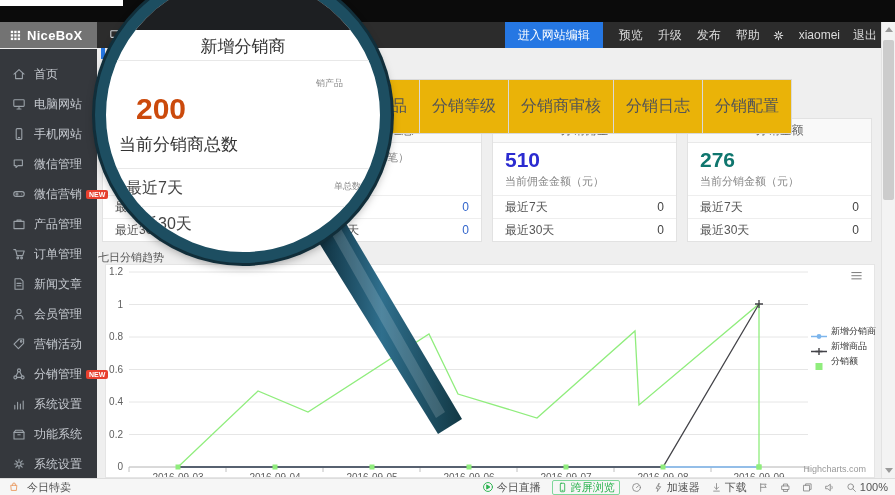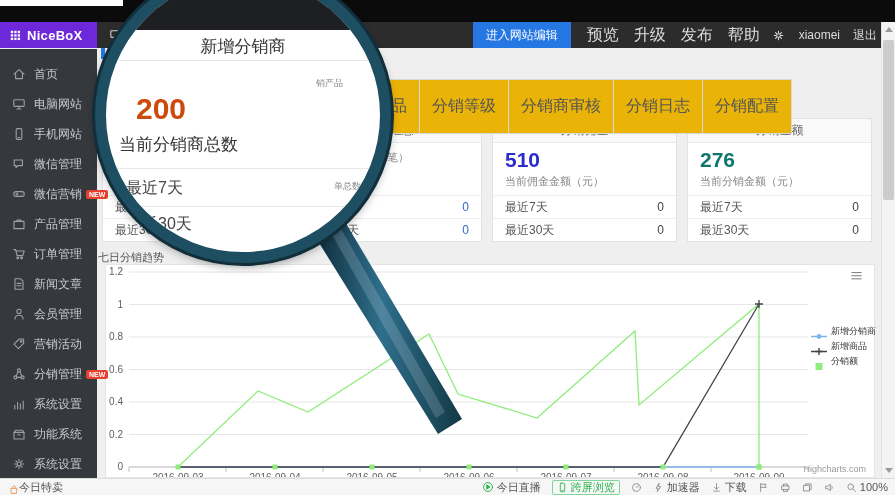--- a/index.html
+++ b/index.html
@@ -6,28 +6,28 @@
   .screen{position:relative;width:895px;height:495px;overflow:hidden;background:#efefef;
           font-family:"Liberation Sans","DejaVu Sans",sans-serif;-webkit-font-smoothing:antialiased;}
   .abs{position:absolute;}
 
   
   .top-strip{left:0;top:0;width:895px;height:22px;background:#0b0b0b;z-index:10;}
   .corner-white{left:0;top:0;width:123px;height:6px;background:#fff;z-index:11;}
 
   
   .topbar{left:0;top:22px;width:895px;height:26px;background:#2c2c2c;display:flex;align-items:center;z-index:12;}
-  .logo{width:97px;height:26px;background:#6d28d9;display:flex;align-items:center;gap:6px;padding-left:10px;box-sizing:border-box;}
+  .logo{width:97px;height:26px;background:#737373;display:flex;align-items:center;gap:6px;padding-left:10px;box-sizing:border-box;}
   .logo .grid{width:11px;height:11px;color:#fff;}
   .logo .nm{color:#fff;font-size:13px;font-weight:bold;letter-spacing:.3px;}
   .tb-ic{width:14px;height:14px;color:#cfd4d8;margin-left:12px;}
   .tb-right{margin-left:auto;display:flex;align-items:center;height:26px;}
   .edit-btn{height:26px;background:#2577e3;color:#fff;font-size:12px;display:flex;align-items:center;padding:0 13px;cursor:pointer;}
   .tb-menu{display:flex;align-items:center;gap:15px;margin:0 12px 0 16px;}
-  .tb-menu span{color:#dcdcdc;font-size:16px;cursor:pointer;}
+  .tb-menu span{color:#dcdcdc;font-size:12px;cursor:pointer;}
   .tb-gear{width:13px;height:13px;color:#dcdcdc;margin-right:14px;}
   .tb-user{color:#dcdcdc;font-size:12px;margin-right:13px;}
   .tb-logout{color:#dcdcdc;font-size:12px;margin-right:18px;}
 
   
   .sidebar{left:0;top:49px;width:97px;bottom:17px;background:#35383d;z-index:5;padding-top:10px;box-sizing:border-box;}
   .sb-item{height:30px;display:flex;align-items:center;padding-left:12px;cursor:pointer;}
   .sb-ic{width:14px;height:14px;color:#9aa1a8;flex:0 0 14px;}
   .sb-label{color:#c6cad0;font-size:12px;margin-left:8px;white-space:nowrap;}
   .badge{background:#e8402f;color:#fff;font-size:7px;font-weight:bold;padding:1px 3px;border-radius:2px;margin-left:4px;line-height:1;}
@@ -59,21 +59,21 @@
 
   
   .vscroll{right:0;top:22px;width:14px;bottom:17px;background:#f3f3f3;border-left:1px solid #e2e2e2;z-index:30;box-sizing:border-box;}
   .vs-arrow{position:absolute;left:3px;width:0;height:0;border-left:4px solid transparent;border-right:4px solid transparent;}
   .vs-up{top:5px;border-bottom:5px solid #9a9a9a;}
   .vs-down{bottom:5px;border-top:5px solid #9a9a9a;}
   .vs-thumb{position:absolute;left:1px;top:18px;width:11px;height:160px;background:#cccccc;border-radius:2px;}
 
   
   .statusbar{left:0;bottom:0;width:895px;height:17px;background:#f6f6f6;border-top:1px solid #ddd;display:flex;align-items:center;z-index:60;box-sizing:border-box;font-size:11px;color:#555;}
-  .st-left{display:flex;align-items:flex-end;gap:0;margin-left:9px;}
+  .st-left{display:flex;align-items:center;gap:8px;margin-left:9px;}
   .st-left .icon{width:10px;height:10px;color:#e88c4a;}
   .st-items{margin-left:auto;display:flex;align-items:center;gap:11px;padding-right:7px;}
   .st-item{display:flex;align-items:center;gap:3px;cursor:pointer;color:#555;}
   .st-item .icon{width:11px;height:11px;color:#888;}
   .st-item.hl{color:#2ab34f;border:1px solid #7fd79b;border-radius:2px;padding:0 4px;height:13px;}
   .st-item.hl .icon{color:#2ab34f;}
   .st-item.live .icon{color:#2ab34f;width:12px;height:12px;}
 
   
   .mag-circle{left:95px;top:-33px;width:296px;height:296px;border-radius:50%;border:11px solid #1d4e61;

